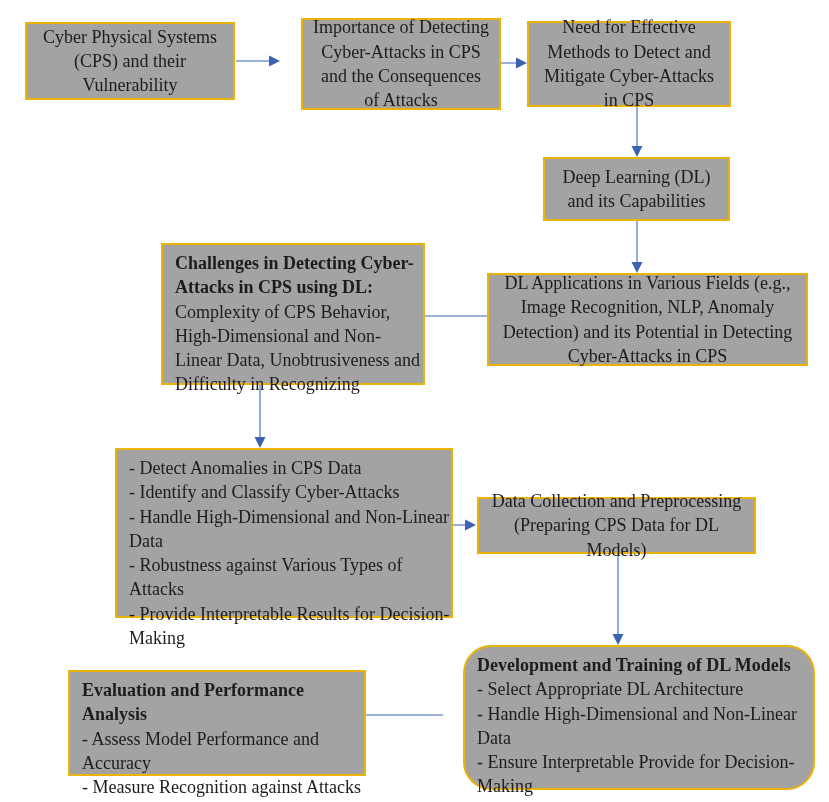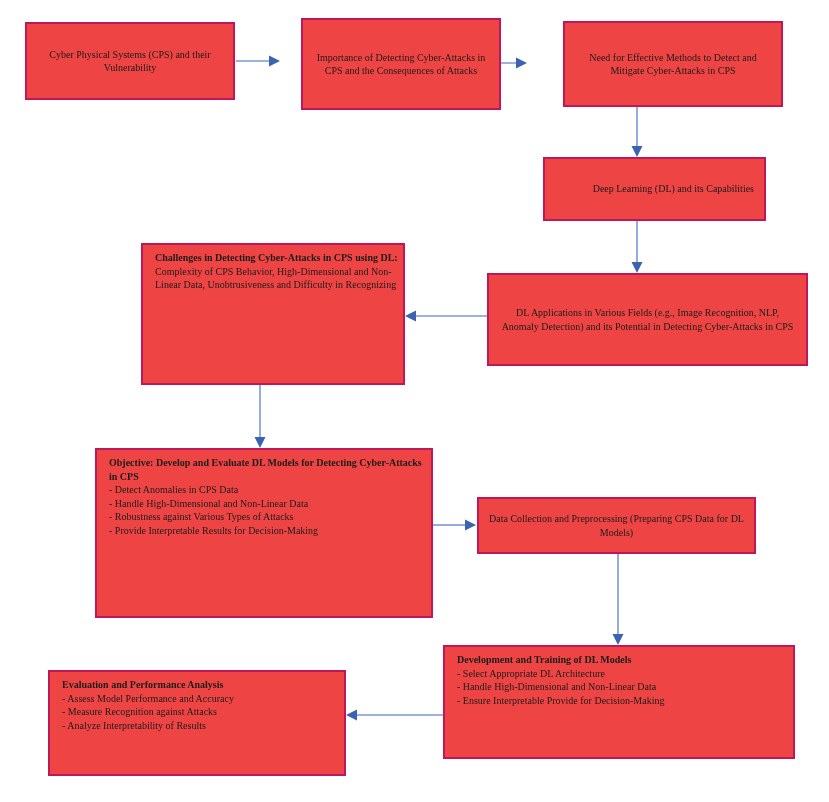--- a/index.html
+++ b/index.html
@@ -20,49 +20,50 @@
     position: absolute;
     left: 0;
     top: 0;
     width: 829px;
     height: 802px;
     pointer-events: none;
   }
   .box {
     position: absolute;
     box-sizing: border-box;
-    border: 2px solid #be185d;
-    background: #ef4444;
-    font-size: 10px;
+    border: 2px solid #eab308;
+    background: #a3a3a3;
+    font-size: 18px;
     line-height: 1.35;
   }
   .box.center {
     display: flex;
     align-items: center;
     justify-content: center;
     text-align: center;
     padding: 4px 10px;
   }
   .box.left {
     text-align: left;
     padding: 6px 0 6px 12px;
+    margin-left: 20px;
   }
   .box-title {
     font-weight: bold;
   }
   
   #box-cps          { left: 25px;  top: 22px;  width: 210px; height: 78px; }
   #box-importance   { left: 281px; top: 18px;  width: 200px; height: 92px; margin-left: 20px; }
-  #box-need         { left: 527px; top: 21px;  width: 220px; height: 86px; margin-left: 36px; }
-  #box-dl           { left: 543px; top: 157px; width: 223px; height: 64px; justify-content: flex-end; }
+  #box-need         { left: 527px; top: 21px;  width: 204px; height: 86px; }
+  #box-dl           { left: 543px; top: 157px; width: 187px; height: 64px; justify-content: flex-end; }
   #box-dl-apps      { left: 487px; top: 273px; width: 321px; height: 93px; }
   #box-challenges   { left: 141px; top: 243px; width: 264px; height: 142px; }
   #box-objective    { left: 95px;  top: 448px; width: 338px; height: 170px; }
   #box-data         { left: 477px; top: 497px; width: 279px; height: 57px; }
-  #box-development  { left: 443px; top: 645px; width: 352px; height: 114px; }
+  #box-development  { left: 443px; top: 645px; width: 352px; height: 145px; border-radius: 28px; }
   #box-evaluation   { left: 48px;  top: 670px; width: 298px; height: 106px; }
 </style>
 </head>
 <body>
 
 <div class="canvas">
 
   <svg class="arrows" viewBox="0 0 829 802" xmlns="http://www.w3.org/2000/svg">
 
     <g>
@@ -130,22 +131,22 @@
   <div id="box-dl-apps" class="box center">
     <span>DL Applications in Various Fields (e.g., Image Recognition, NLP, Anomaly Detection) and its Potential in Detecting Cyber-Attacks in CPS</span>
   </div>
 
   <div id="box-challenges" class="box left">
     <div class="box-title">Challenges in Detecting Cyber-Attacks in CPS using DL:</div>
     <div>Complexity of CPS Behavior, High-Dimensional and Non-Linear Data, Unobtrusiveness and Difficulty in Recognizing</div>
   </div>
 
   <div id="box-objective" class="box left">
-    <div class="box-title">Objective: Develop and Evaluate DL Models for Detecting Cyber-Attacks in CPS</div>
     <div>- Detect Anomalies in CPS Data</div>
+    <div>- Identify and Classify Cyber-Attacks</div>
     <div>- Handle High-Dimensional and Non-Linear Data</div>
     <div>- Robustness against Various Types of Attacks</div>
     <div>- Provide Interpretable Results for Decision-Making</div>
   </div>
 
   <div id="box-data" class="box center">
     <span>Data Collection and Preprocessing (Preparing CPS Data for DL Models)</span>
   </div>
 
   <div id="box-development" class="box left">

